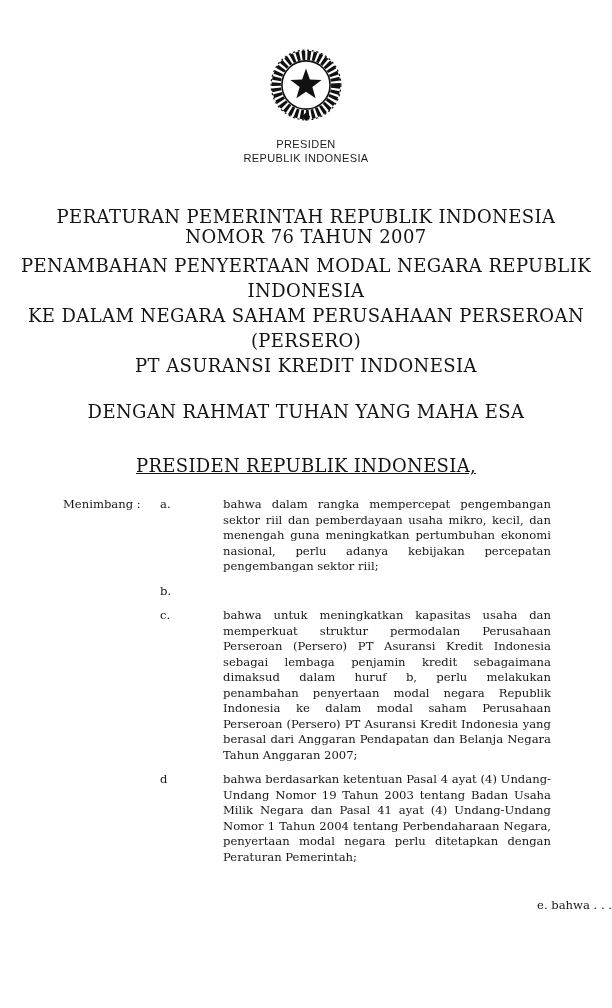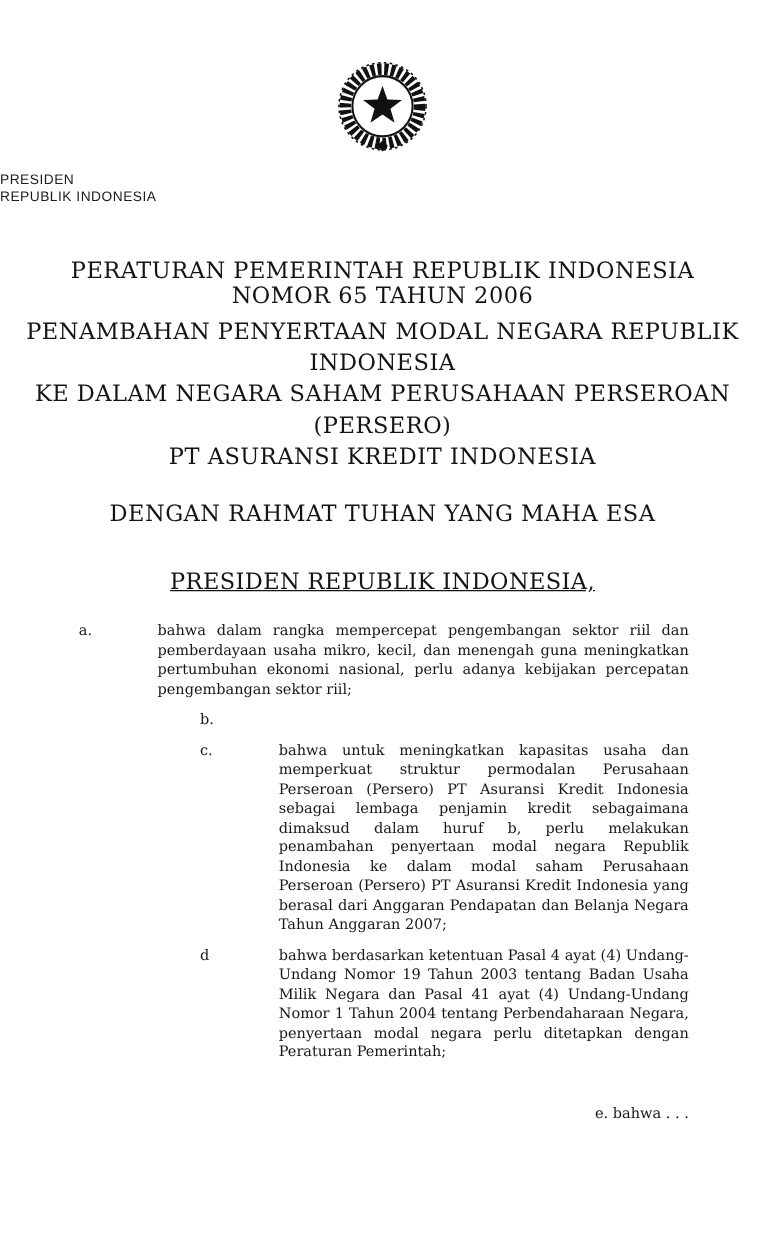--- a/index.html
+++ b/index.html
@@ -13,20 +13,21 @@
     font-family: "DejaVu Serif", "Liberation Serif", serif;
     position: relative;
     overflow: hidden;
   }
   .emblem-wrap {
     padding-top: 44px;
     text-align: center;
   }
   .emblem-wrap svg { display: inline-block; }
   .gov-name {
+    text-align: center;
     font-family: "Liberation Sans", sans-serif;
     font-size: 11px;
     line-height: 14px;
     letter-spacing: 0.4px;
     color: #1c1c1c;
     margin-top: 7px;
   }
   .title-block {
     margin-top: 42px;
     text-align: center;
@@ -47,21 +48,20 @@
     font-size: 11.6px;
     line-height: 15.5px;
     color: #161616;
   }
   .c-row { display: flex; margin-bottom: 9px; }
   .c-label { width: 97px; flex: 0 0 97px; }
   .c-marker { width: 25px; flex: 0 0 25px; }
   .c-text { flex: 1 1 auto; text-align: justify; text-justify: inter-word; margin-left: 38px; }
   .catchword {
     margin-top: 33px;
-    padding-right: 61px;
     text-align: right;
     font-size: 11.6px;
     color: #161616;
   }
 </style>
 </head>
 <body>
 
 <div class="page">
 
@@ -80,33 +80,34 @@
     </span>
   </div>
 
   <div class="gov-name">
     <div>PRESIDEN</div>
     <div>REPUBLIK INDONESIA</div>
   </div>
 
   <div class="title-block">
     <div class="title-line">PERATURAN PEMERINTAH REPUBLIK INDONESIA</div>
-    <div class="title-line">NOMOR 65 TAHUN 2006</div>
+    <div class="title-line">NOMOR 76 TAHUN 2007</div>
     <div class="subject">
       <div class="title-line">PENAMBAHAN PENYERTAAN MODAL NEGARA REPUBLIK INDONESIA</div>
       <div class="title-line">KE DALAM NEGARA SAHAM PERUSAHAAN PERSEROAN (PERSERO)</div>
       <div class="title-line">PT ASURANSI KREDIT INDONESIA</div>
     </div>
     <div class="invocation">DENGAN RAHMAT TUHAN YANG MAHA ESA</div>
     <div class="authority">PRESIDEN REPUBLIK INDONESIA,</div>
   </div>
 
   <div class="considerations">
 
     <div class="c-row">
+      <div class="c-label">Menimbang :</div>
       <div class="c-marker">a.</div>
       <div class="c-text">bahwa dalam rangka mempercepat pengembangan sektor riil dan pemberdayaan usaha mikro, kecil, dan menengah guna meningkatkan pertumbuhan ekonomi nasional, perlu adanya kebijakan percepatan pengembangan sektor riil;</div>
     </div>
 
     <div class="c-row">
       <div class="c-label"></div>
       <div class="c-marker">b.</div>
     </div>
 
     <div class="c-row">

